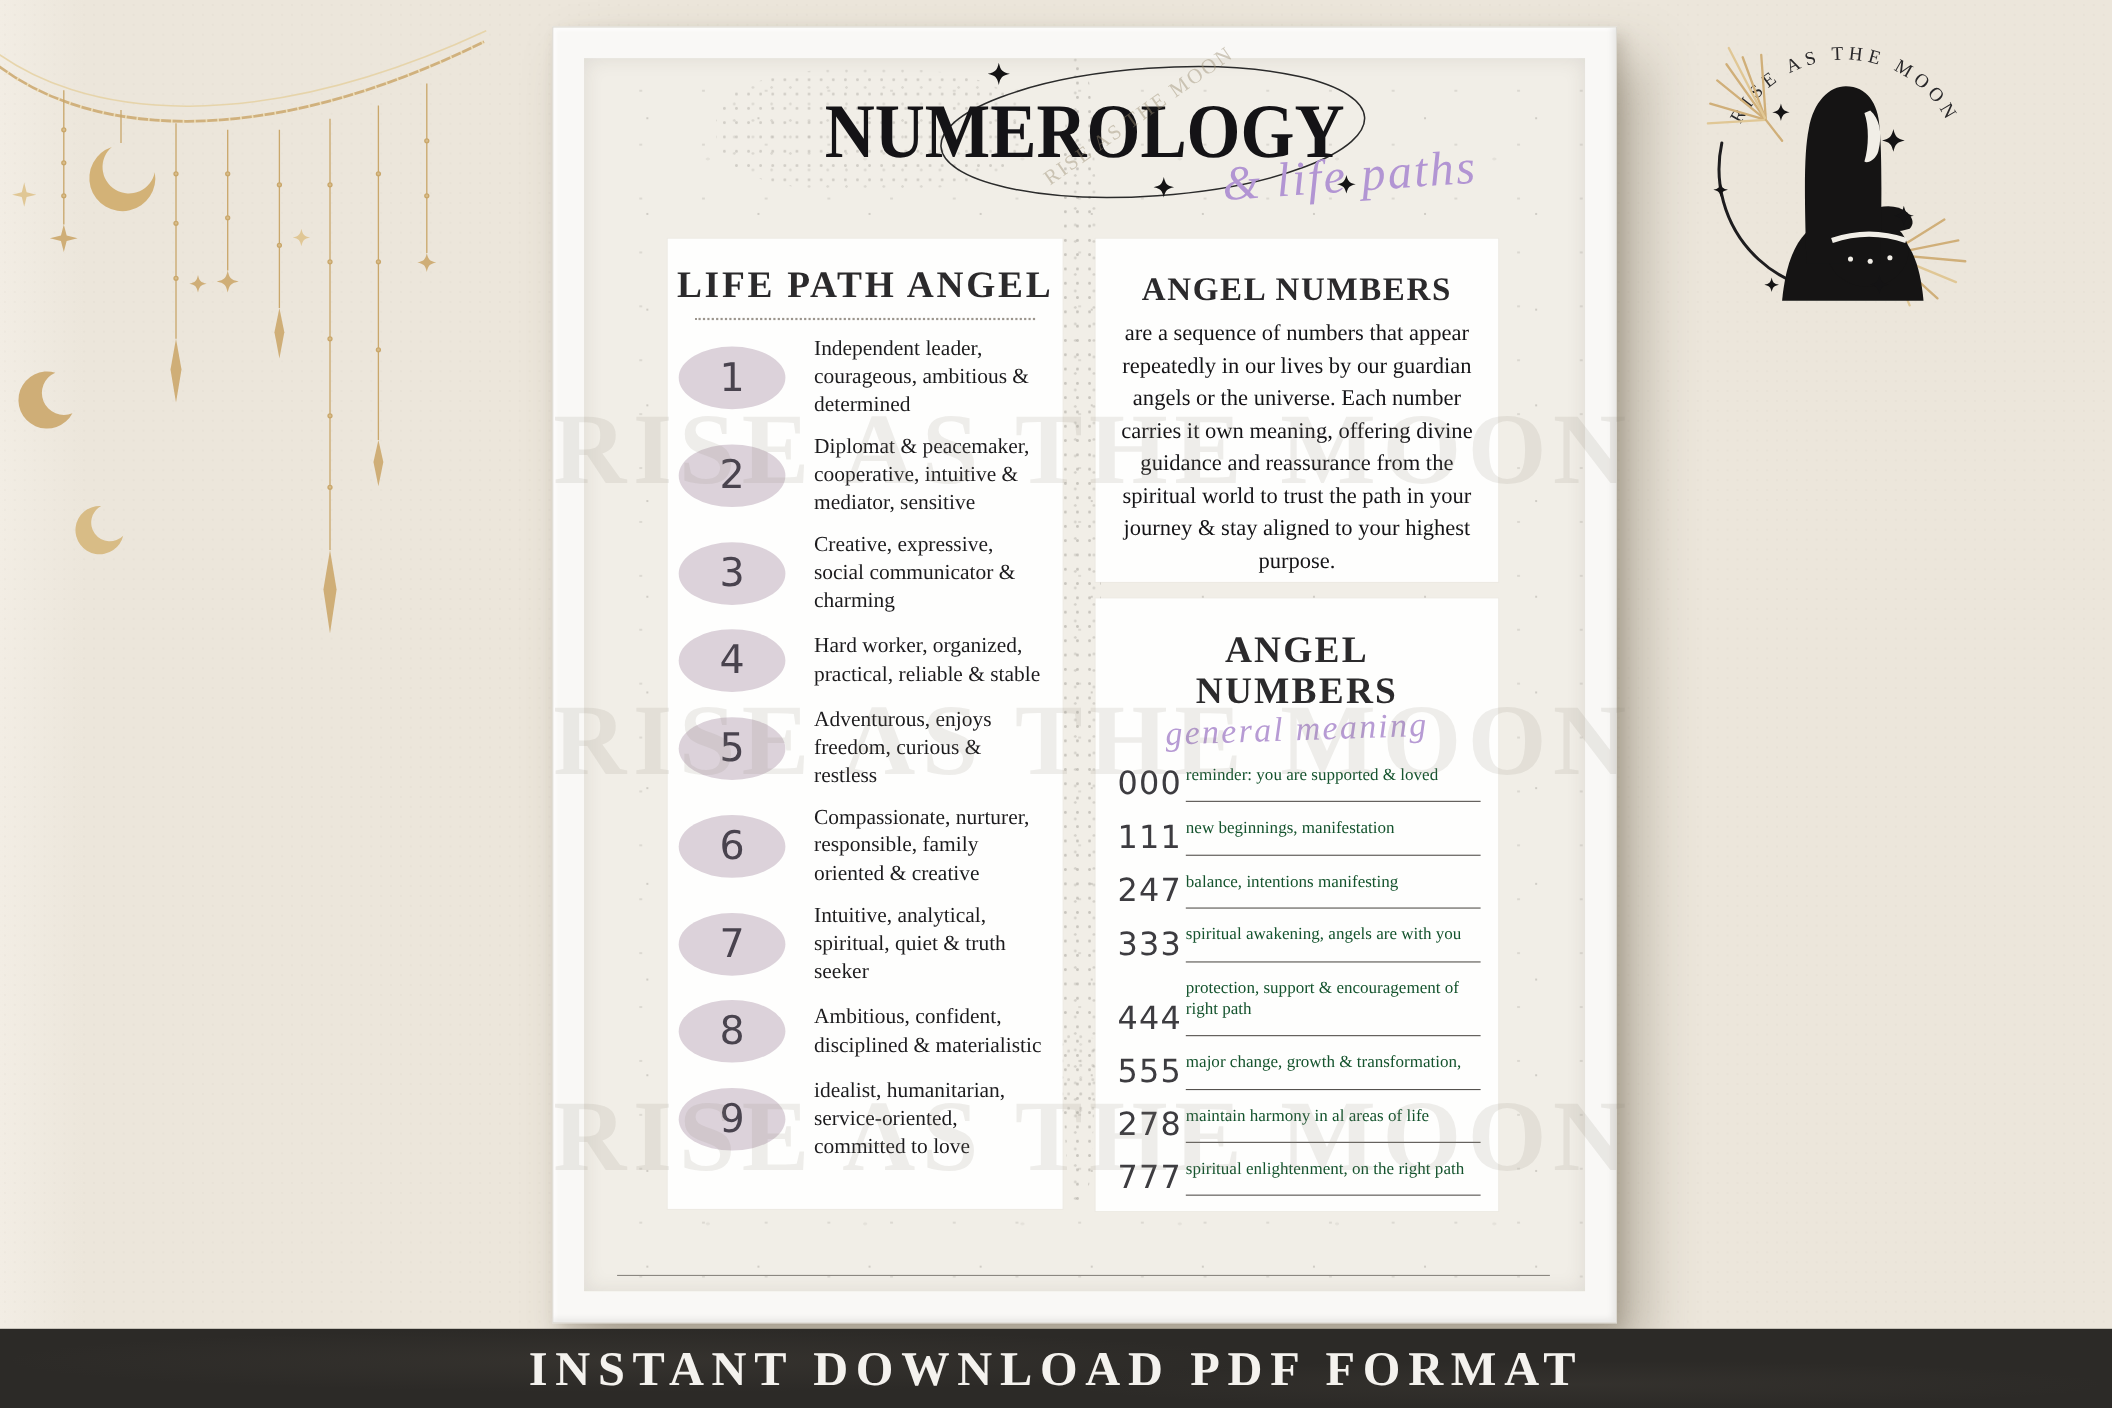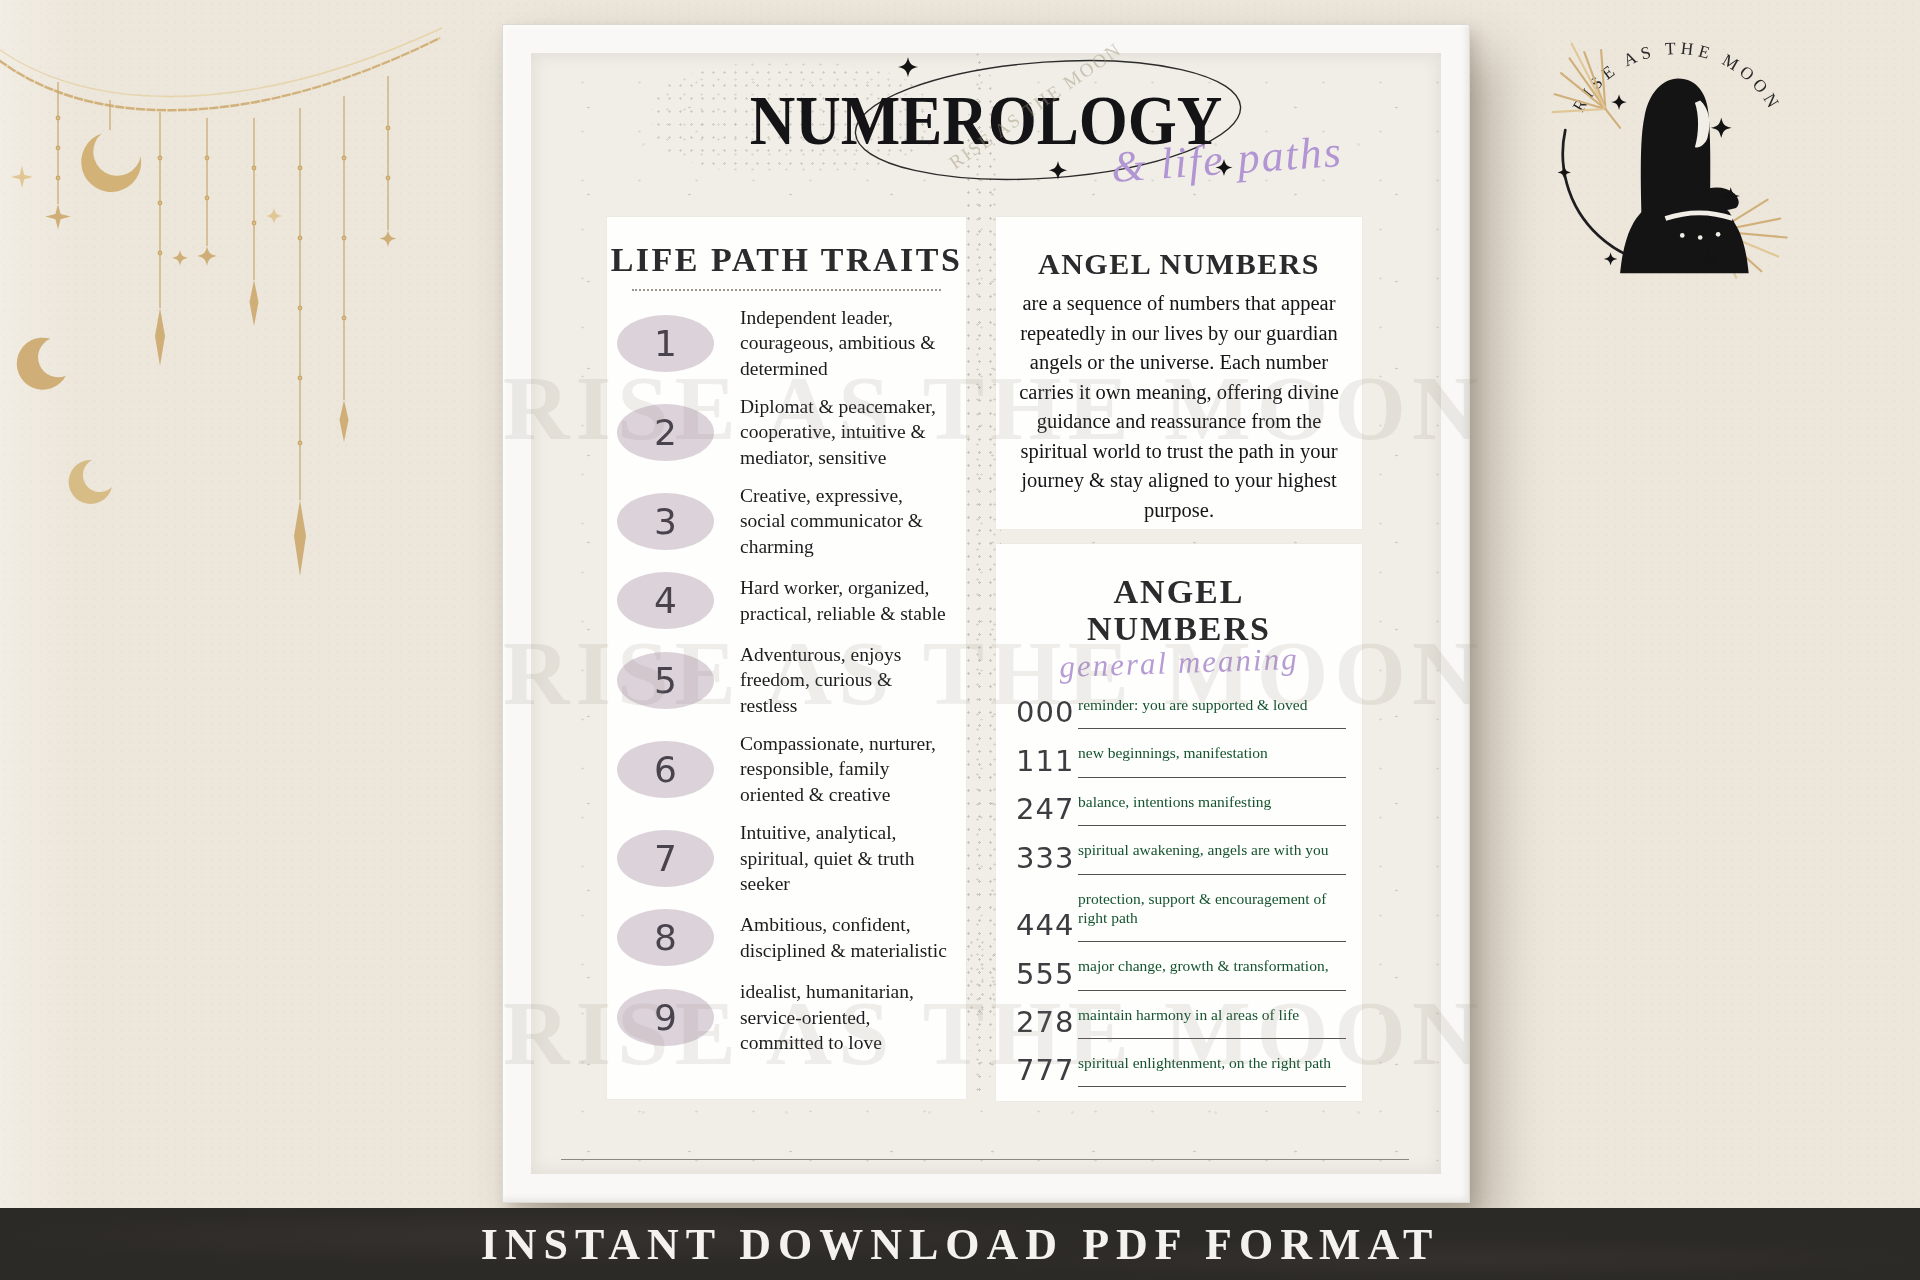--- a/index.html
+++ b/index.html
@@ -210,21 +210,21 @@
       <g fill="#141314">
         <path d="M57,14 c1.6,7 3.1,8.5 10.1,10.1 c-7,1.6 -8.5,3.1 -10.1,10.1 c-1.6,-7 -3.1,-8.5 -10.1,-10.1 c7,-1.6 8.5,-3.1 10.1,-10.1 Z"></path>
         <path d="M207,118 c1.5,6.4 2.9,7.8 9.3,9.3 c-6.4,1.5 -7.8,2.9 -9.3,9.3 c-1.5,-6.4 -2.9,-7.8 -9.3,-9.3 c6.4,-1.5 7.8,-2.9 9.3,-9.3 Z"></path>
         <path d="M373,116 c1.4,5.8 2.7,7.1 8.5,8.5 c-5.8,1.4 -7.1,2.7 -8.5,8.5 c-1.4,-5.8 -2.7,-7.1 -8.5,-8.5 c5.8,-1.4 7.1,-2.7 8.5,-8.5 Z"></path>
       </g>
     </svg>
     <div class="subtitle">&amp; life paths</div>
     <div class="wm-small">RISE AS THE MOON</div>
 
     <div class="panel panel-left">
-      <div class="lp-head">LIFE PATH TRAITS</div>
+      <div class="lp-head">LIFE PATH ANGEL</div>
       <div class="dotted"></div>
       <div class="lp-item">
         <div class="lp-num">1</div>
         <div class="lp-text">Independent leader, courageous, ambitious &amp; determined</div>
       </div>
       <div class="lp-item">
         <div class="lp-num">2</div>
         <div class="lp-text">Diplomat &amp; peacemaker, cooperative, intuitive &amp; mediator, sensitive</div>
       </div>
       <div class="lp-item">

